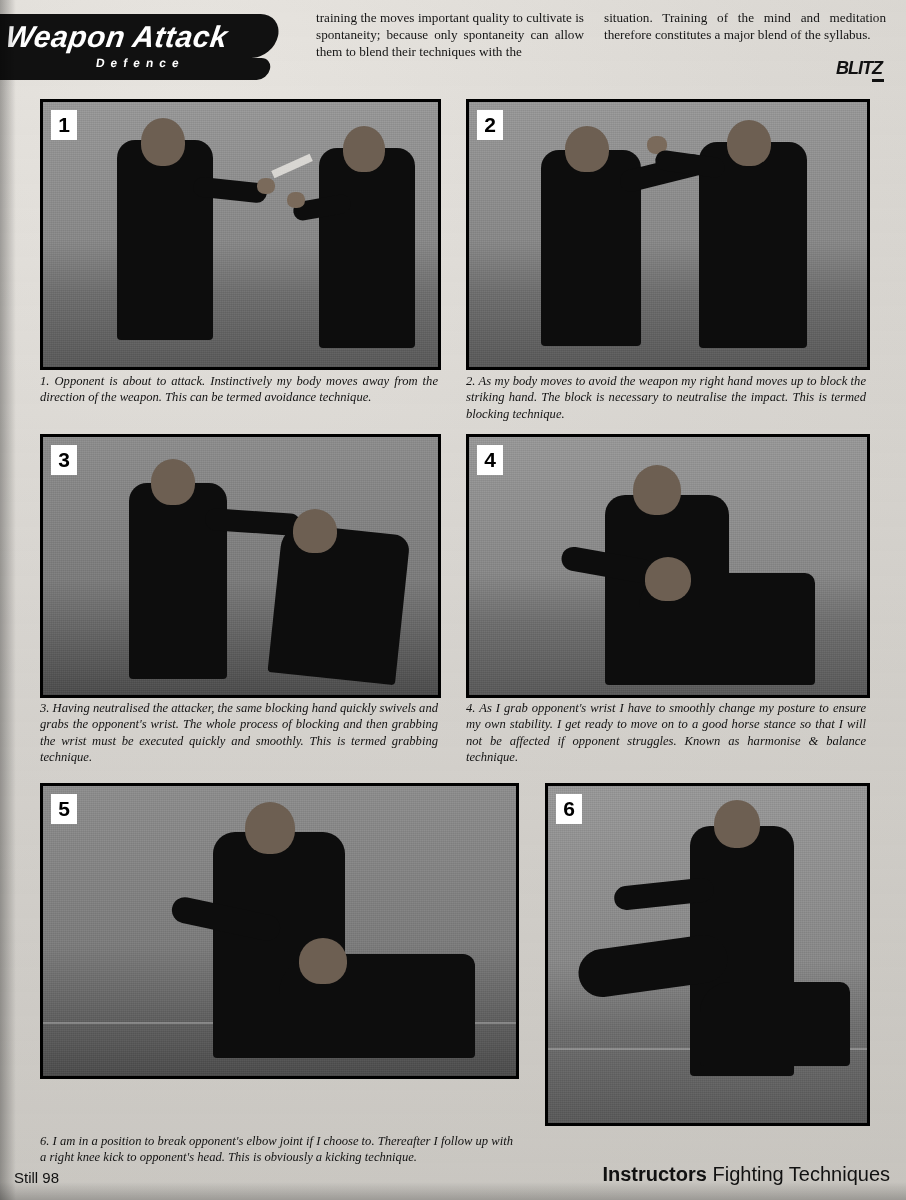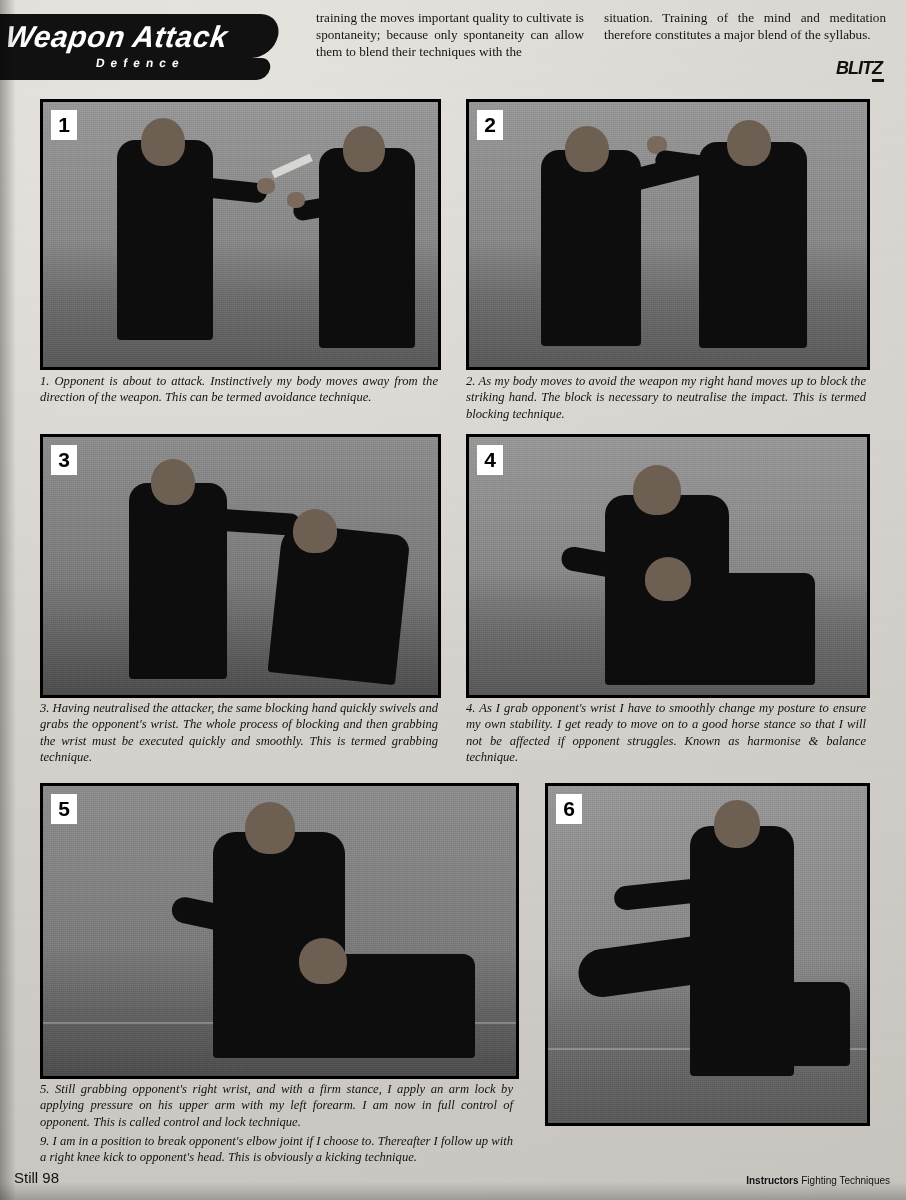--- a/index.html
+++ b/index.html
@@ -125,21 +125,21 @@
   
   .footer-left{
     position:absolute;left:14px;bottom:14px;
     font-family:"Liberation Sans", sans-serif;
     font-size:15px;color:#111;
   }
   .footer-left b{font-weight:normal;}
   .footer-right{
     position:absolute;right:16px;bottom:14px;
     font-family:"Liberation Sans", sans-serif;
-    font-size:10px;color:#111;
+    font-size:20px;color:#111;
   }
   .footer-right .strong{font-weight:bold;}
   .edge-shadow{
     position:absolute;left:0;top:0;width:16px;height:1200px;
     background:linear-gradient(90deg, rgba(0,0,0,.30), rgba(0,0,0,0));
     pointer-events:none;
   }
   .edge-shadow-b{
     position:absolute;left:0;bottom:0;width:906px;height:18px;
     background:linear-gradient(0deg, rgba(0,0,0,.22), rgba(0,0,0,0));
@@ -238,22 +238,21 @@
     <div class="noise"></div>
     <div class="floorline" style="top:262px;"></div>
     <div class="fig" style="left:142px;top:40px;width:104px;height:250px;border-radius:20px 20px 4px 4px;"></div>
     <div class="head" style="left:166px;top:14px;width:46px;height:48px;"></div>
     <div class="arm" style="left:66px;top:96px;width:100px;height:24px;border-radius:12px;transform:rotate(-6deg);"></div>
     <div class="fig" style="left:30px;top:156px;width:150px;height:48px;border-radius:24px;transform:rotate(-8deg);"></div>
     <div class="fig" style="left:152px;top:196px;width:150px;height:84px;border-radius:30px 10px 4px 4px;"></div>
     <div class="num">6</div>
   </div>
 
-  <div class="cap" style="left:40px;top:1081px;width:473px;">5. Still grabbing opponent's right wrist, and with a firm stance, I apply an arm lock by applying pressure on his upper arm with my left forearm. I am now in full control of opponent. This is called control and lock technique.</div>
-  <div class="cap" style="left:40px;top:1133px;width:473px;">9. I am in a position to break opponent's elbow joint if I choose to. Thereafter I follow up with a right knee kick to opponent's head. This is obviously a kicking technique.</div>
+  <div class="cap" style="left:40px;top:1133px;width:473px;">6. I am in a position to break opponent's elbow joint if I choose to. Thereafter I follow up with a right knee kick to opponent's head. This is obviously a kicking technique.</div>
 
   <div class="footer-left">
     <span>Still</span>
     <b>98</b>
   </div>
   <div class="footer-right">
     <span class="strong">Instructors</span>
     <span>Fighting Techniques</span>
   </div>
 

